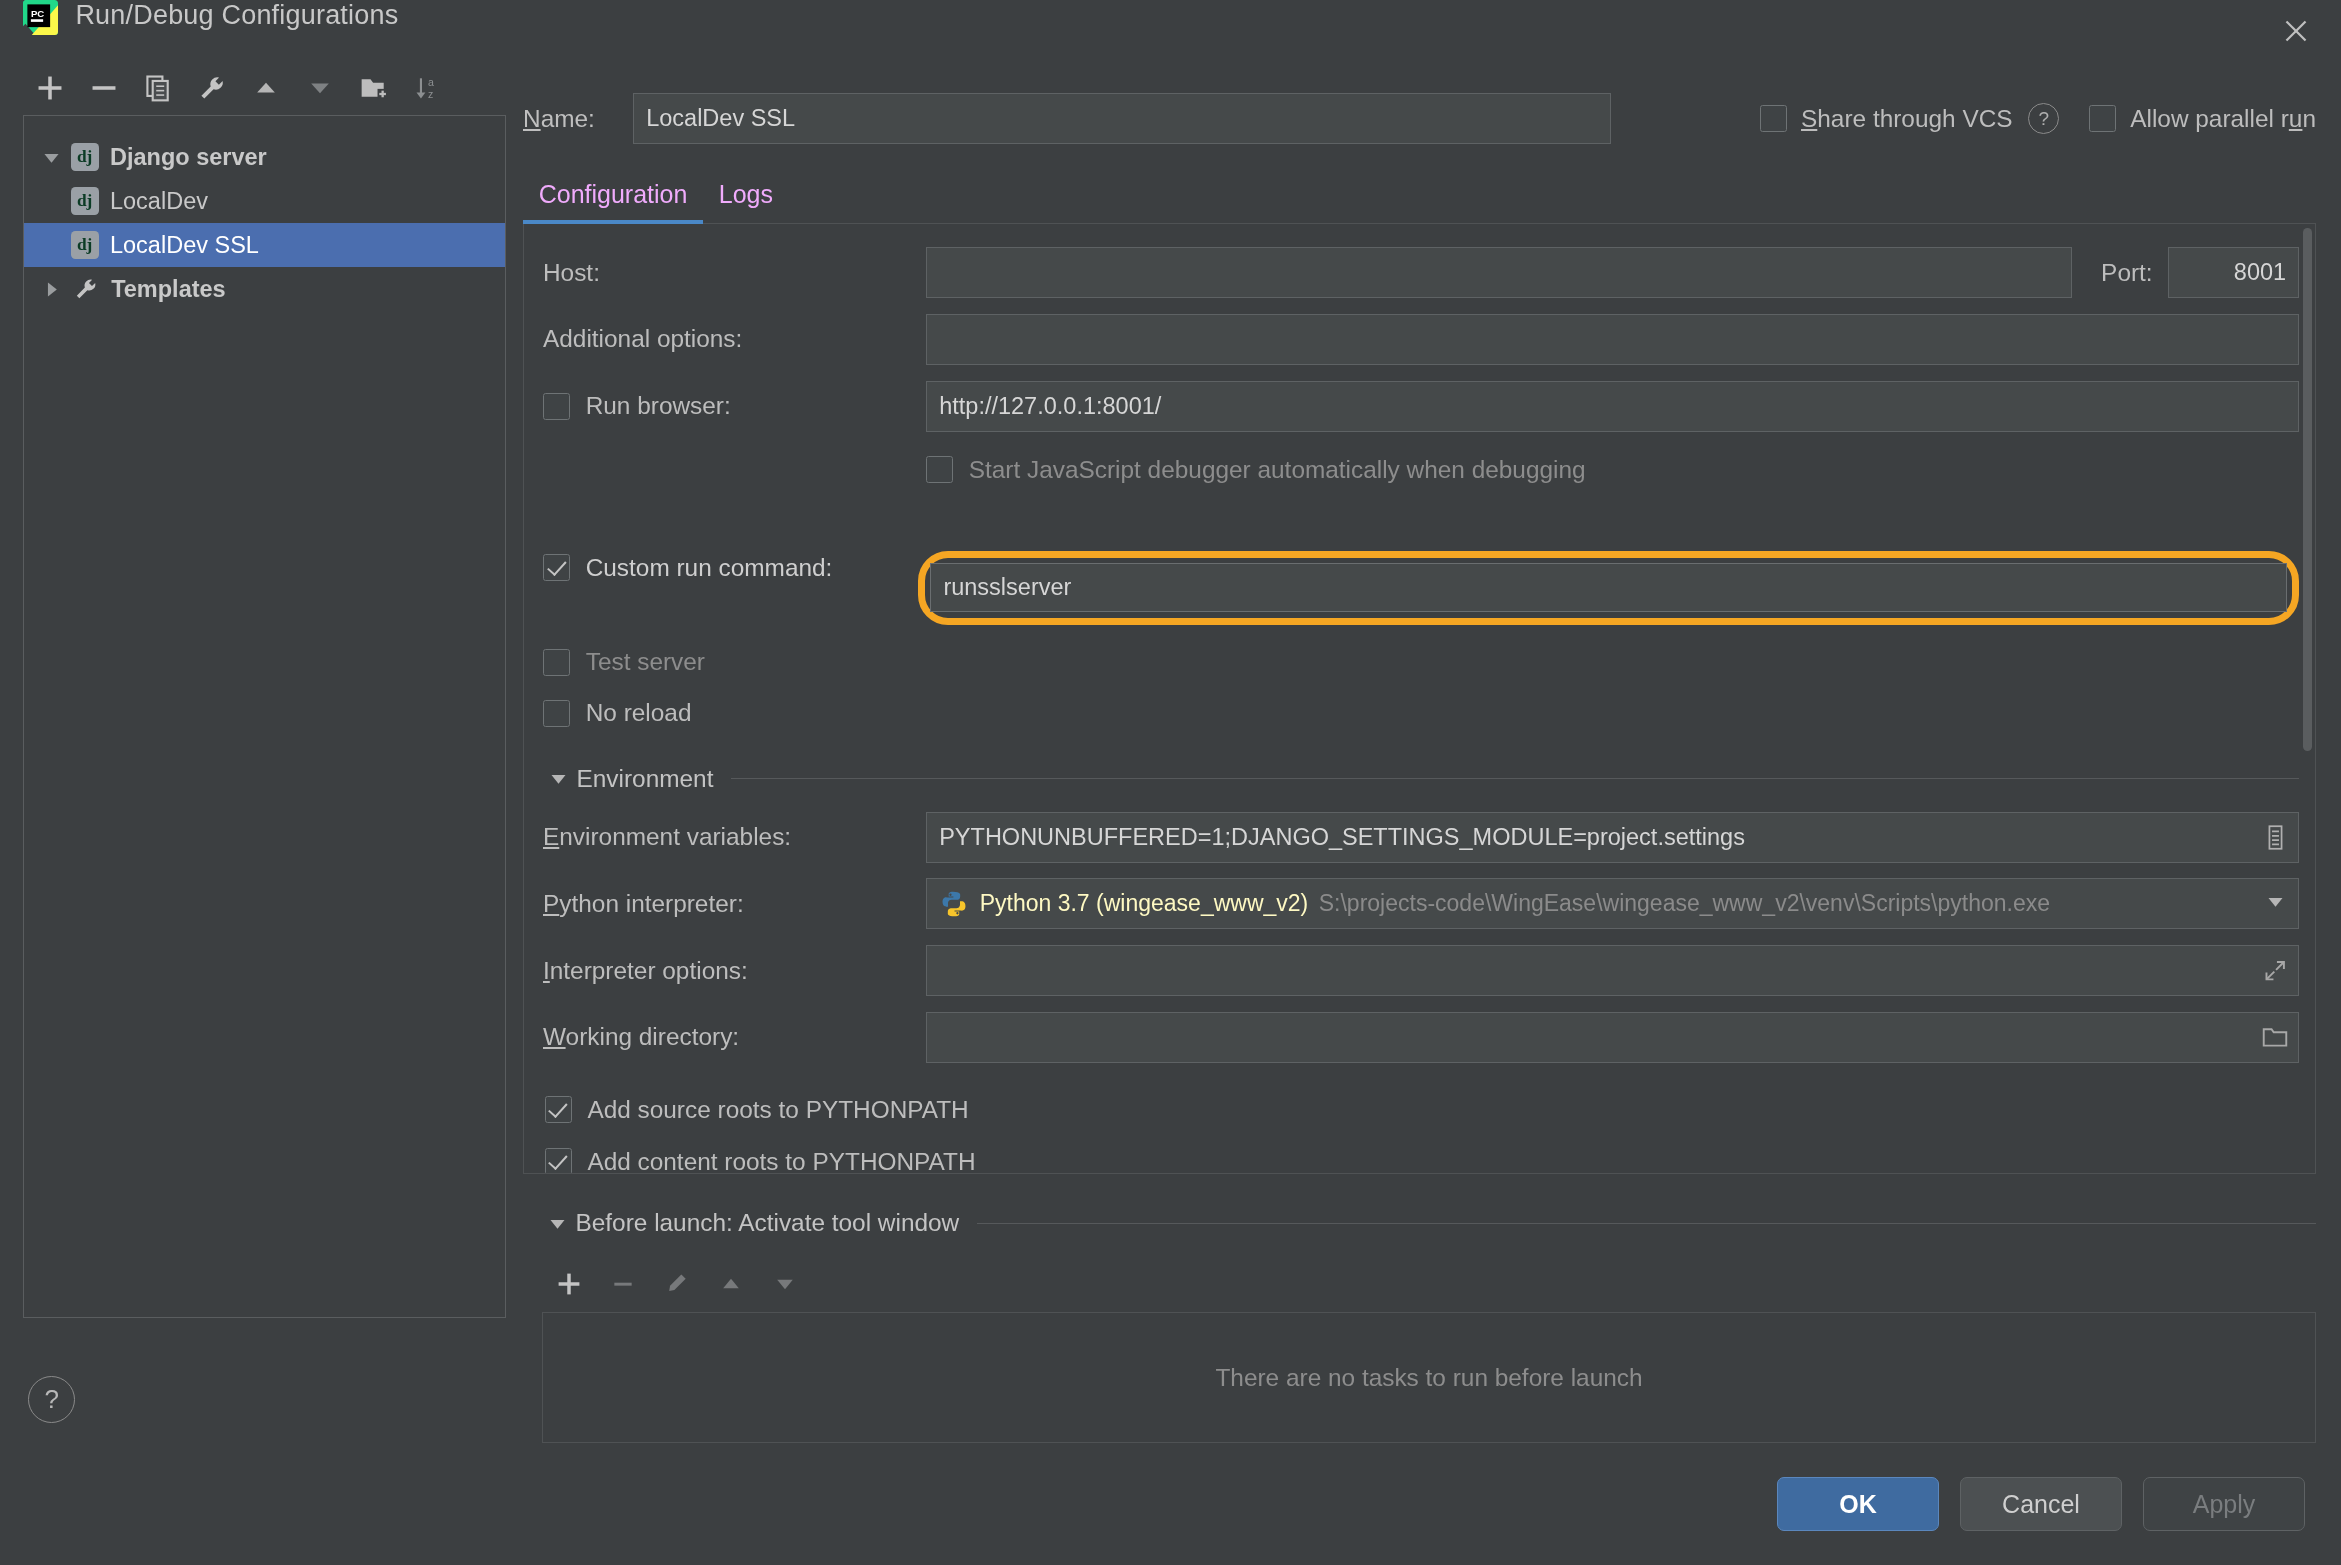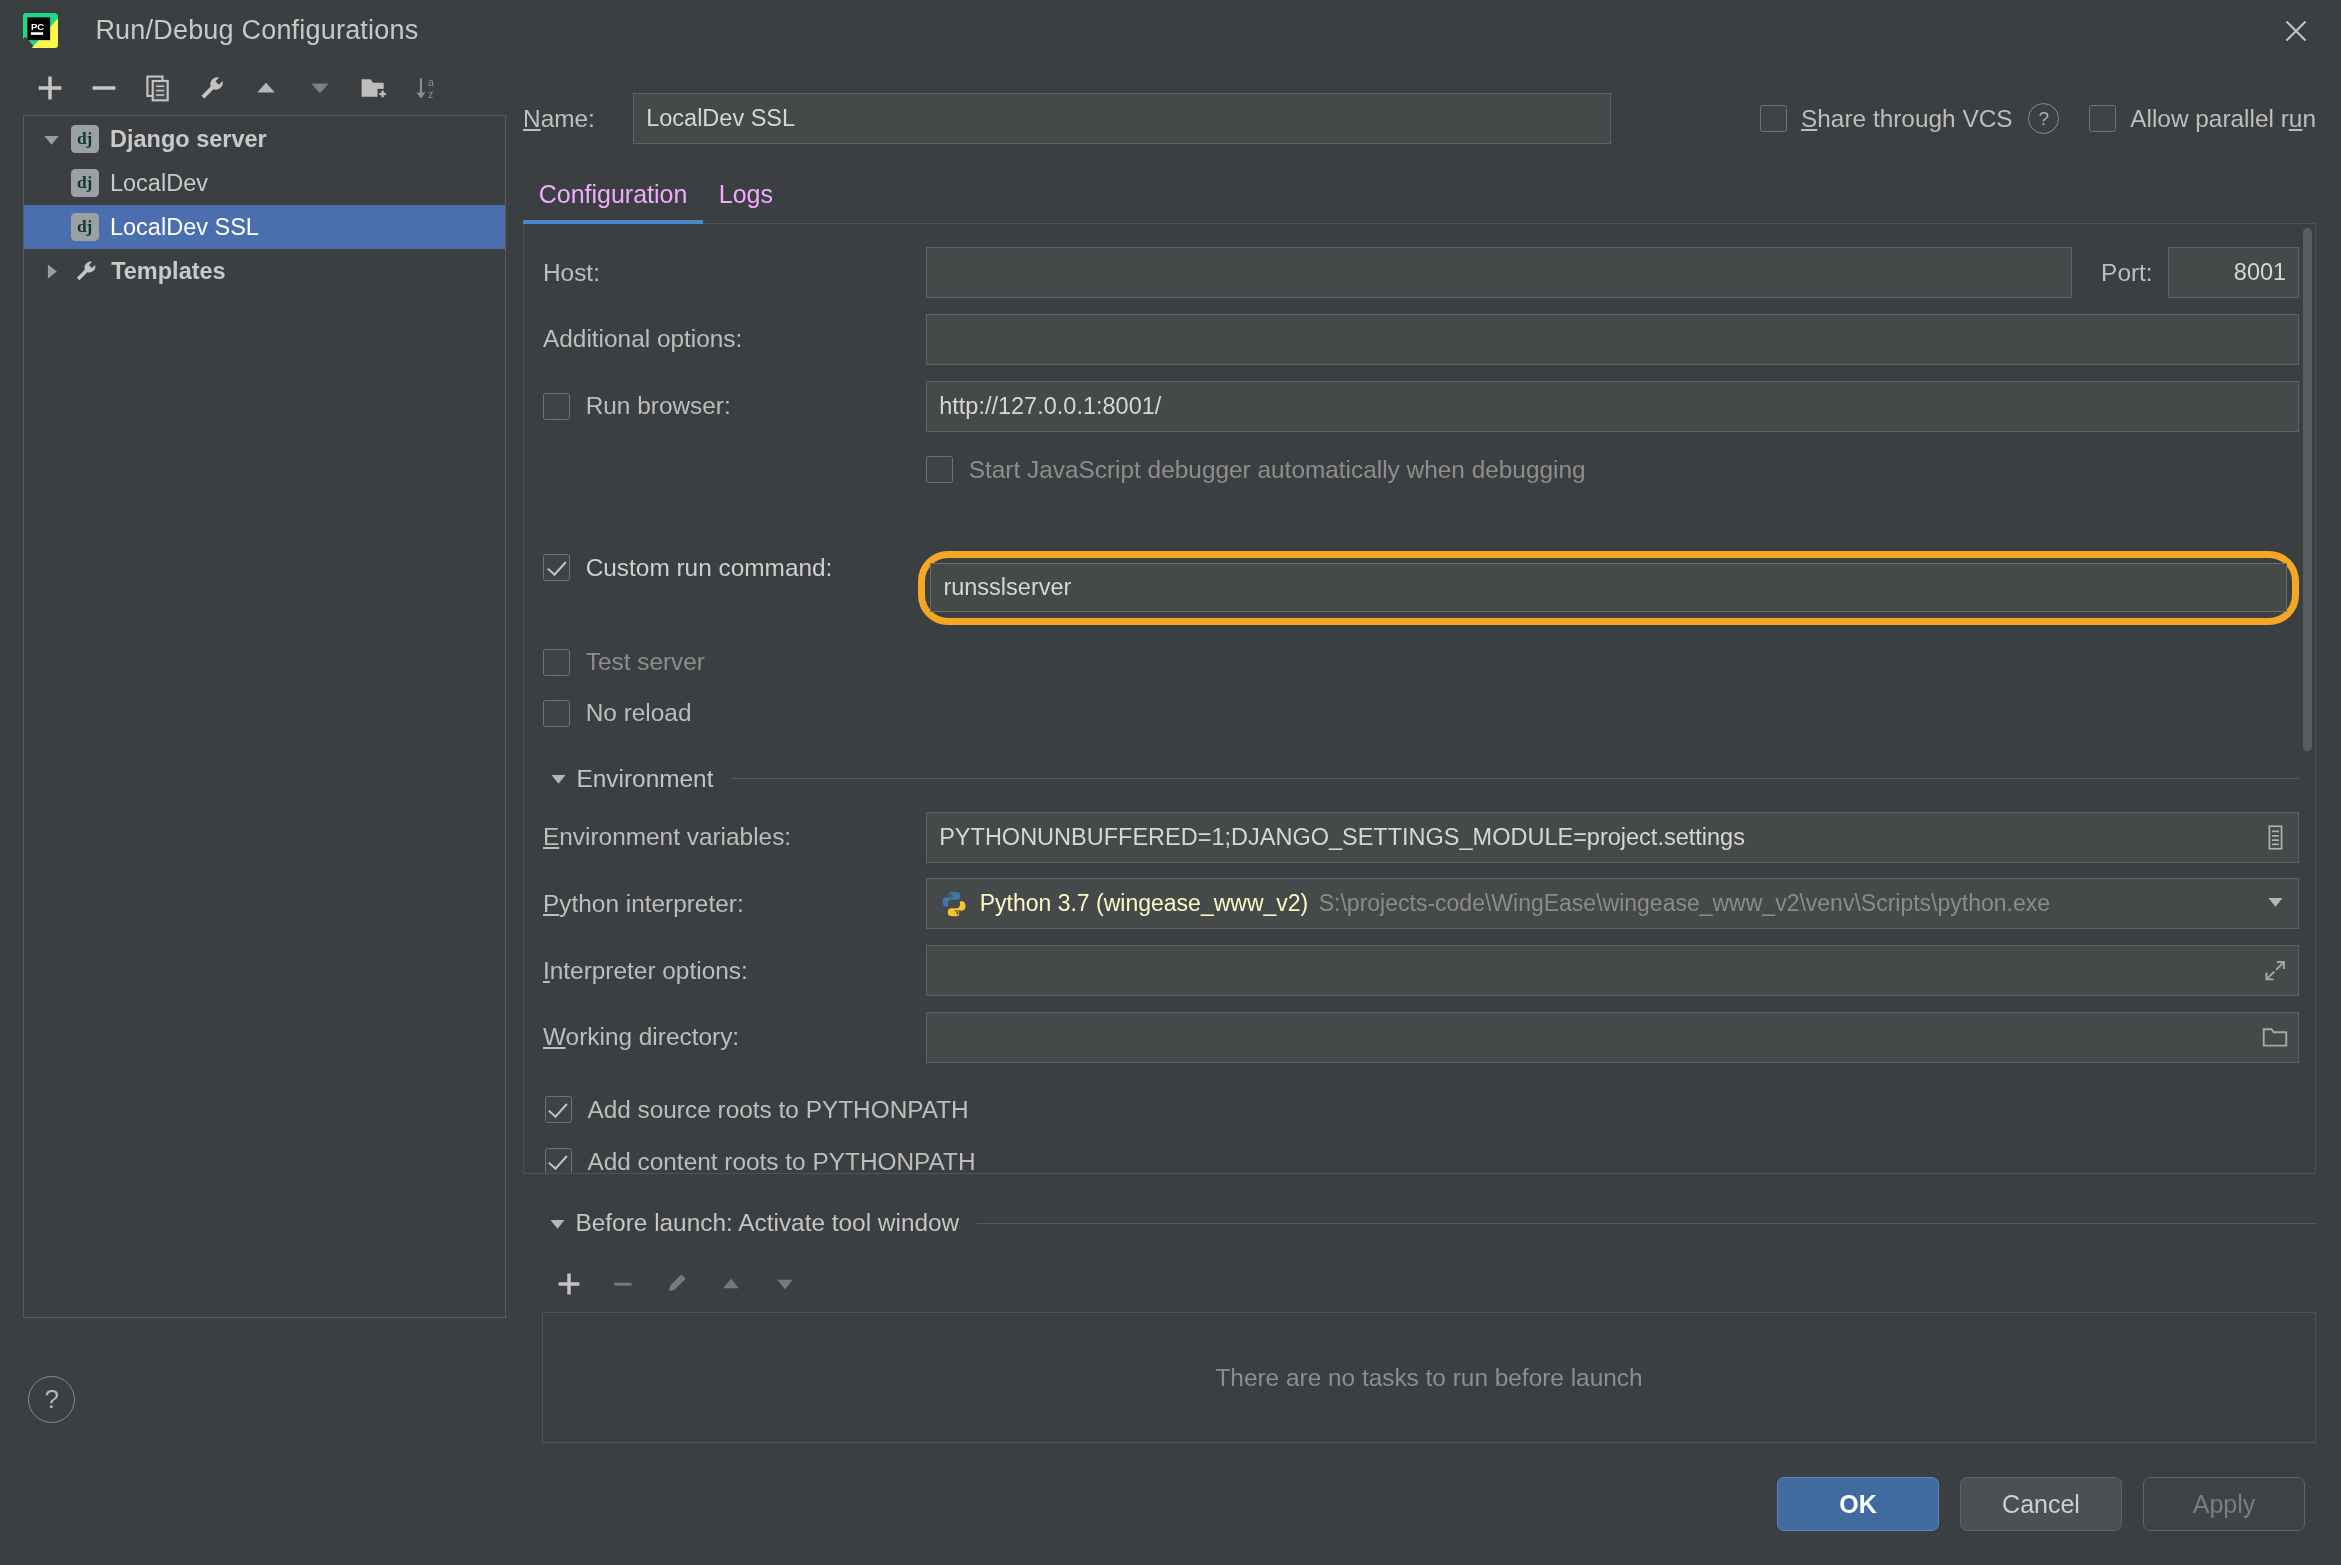--- a/index.html
+++ b/index.html
@@ -14,25 +14,24 @@
   .dialog {
     position: relative;
     width: 2342px; height: 1565px;
     background: #3c3f41;
     display: flex; flex-direction: column;
   }
 
   
   .titlebar {
     height: 61px;
-    display: flex; align-items: center;
+    display: flex; 
     padding: 0 17.4px 0 23px;
     flex: 0 0 auto;
     position: relative;
-    gap: 20px;
   }
   .pc-logo {
     width: 35px; height: 35px; margin-right: 17.4px;
     position: relative; flex: 0 0 auto;
     border-radius: 3.5px; overflow: hidden;
   }
   .pc-logo svg { display: block; }
   .title-text {
     font-size: 27px; color: #c8c8c8; letter-spacing: 0.2px;
   }
@@ -66,21 +65,21 @@
     display: flex; align-items: center; justify-content: center;
     cursor: pointer;
   }
   .tb-btn svg { display: block; }
   .tree {
     flex: 1 1 auto;
     border: 0.9px solid #5a5d5f;
     background: #3c3f41;
     margin-bottom: 38px;
     overflow: hidden;
-    padding-top: 1px;
+    padding-top: 19px;
   }
   .tree-row {
     height: 44px; display: flex; align-items: center;
     padding-left: 8.7px; cursor: pointer;
     font-size: 23.5px;
   }
   .tree-row.selected { background: #4b6eaf; }
   .tree-row .twisty {
     width: 38px; flex: 0 0 38px;
     display: flex; align-items: center; justify-content: center;

